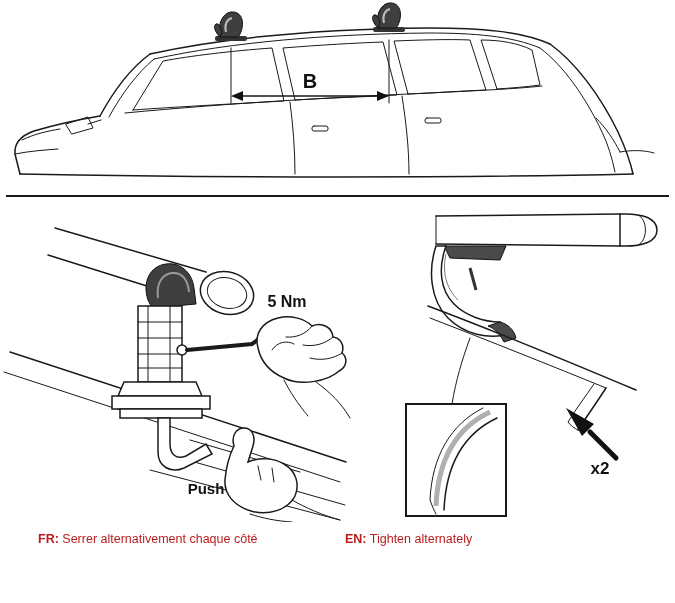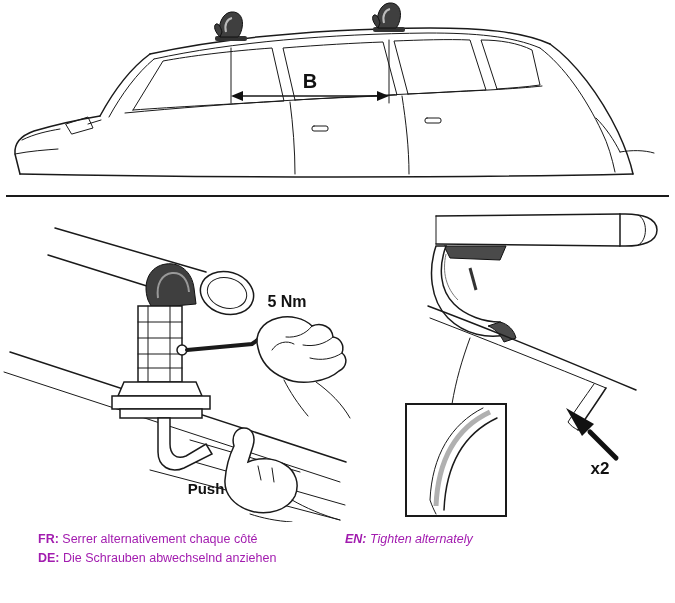--- a/index.html
+++ b/index.html
@@ -7,25 +7,25 @@
     position:relative;width:675px;height:603px;background:#fff;
     font-family:"Liberation Sans",sans-serif;overflow:hidden;
   }
   svg{display:block;}
   .ln{stroke:#1a1a1a;stroke-width:1.5;fill:none;stroke-linecap:round;}
   .lnt{stroke:#1a1a1a;stroke-width:1;fill:none;stroke-linecap:round;}
   .wh{fill:#fff;stroke:#1a1a1a;stroke-width:1.5;}
   .dk{fill:#3f3f3f;stroke:#111;stroke-width:1;}
   .svgtxt{font-family:"Liberation Sans",sans-serif;font-weight:bold;fill:#111;}
   .instructions{
-    display:flex;padding:8px 0 0 38px;font-size:12.5px;color:#a21caf;
+    display:flex;padding:8px 0 0 38px;font-size:12.5px;color:#b91c1c;
     line-height:1.55;
   }
   .col-left{width:307px;}
-  .col-right{width:300px;font-style:italic;}
+  .col-right{width:300px;}
   .lang{font-weight:bold;}
 </style>
 </head>
 <body>
 
 <div class="page">
 
   <svg width="675" height="522" viewBox="0 0 675 522">
 
     <g>
@@ -161,24 +161,20 @@
       </g>
     </g>
   </svg>
 
   <div class="instructions">
     <div class="col-left">
       <div class="row">
         <span class="lang">FR:</span>
         <span>Serrer alternativement chaque côté</span>
       </div>
-      <div class="row">
-        <span class="lang">DE:</span>
-        <span>Die Schrauben abwechselnd anziehen</span>
-      </div>
     </div>
     <div class="col-right">
       <div class="row">
         <span class="lang">EN:</span>
         <span>Tighten alternately</span>
       </div>
     </div>
   </div>
 </div>
 

